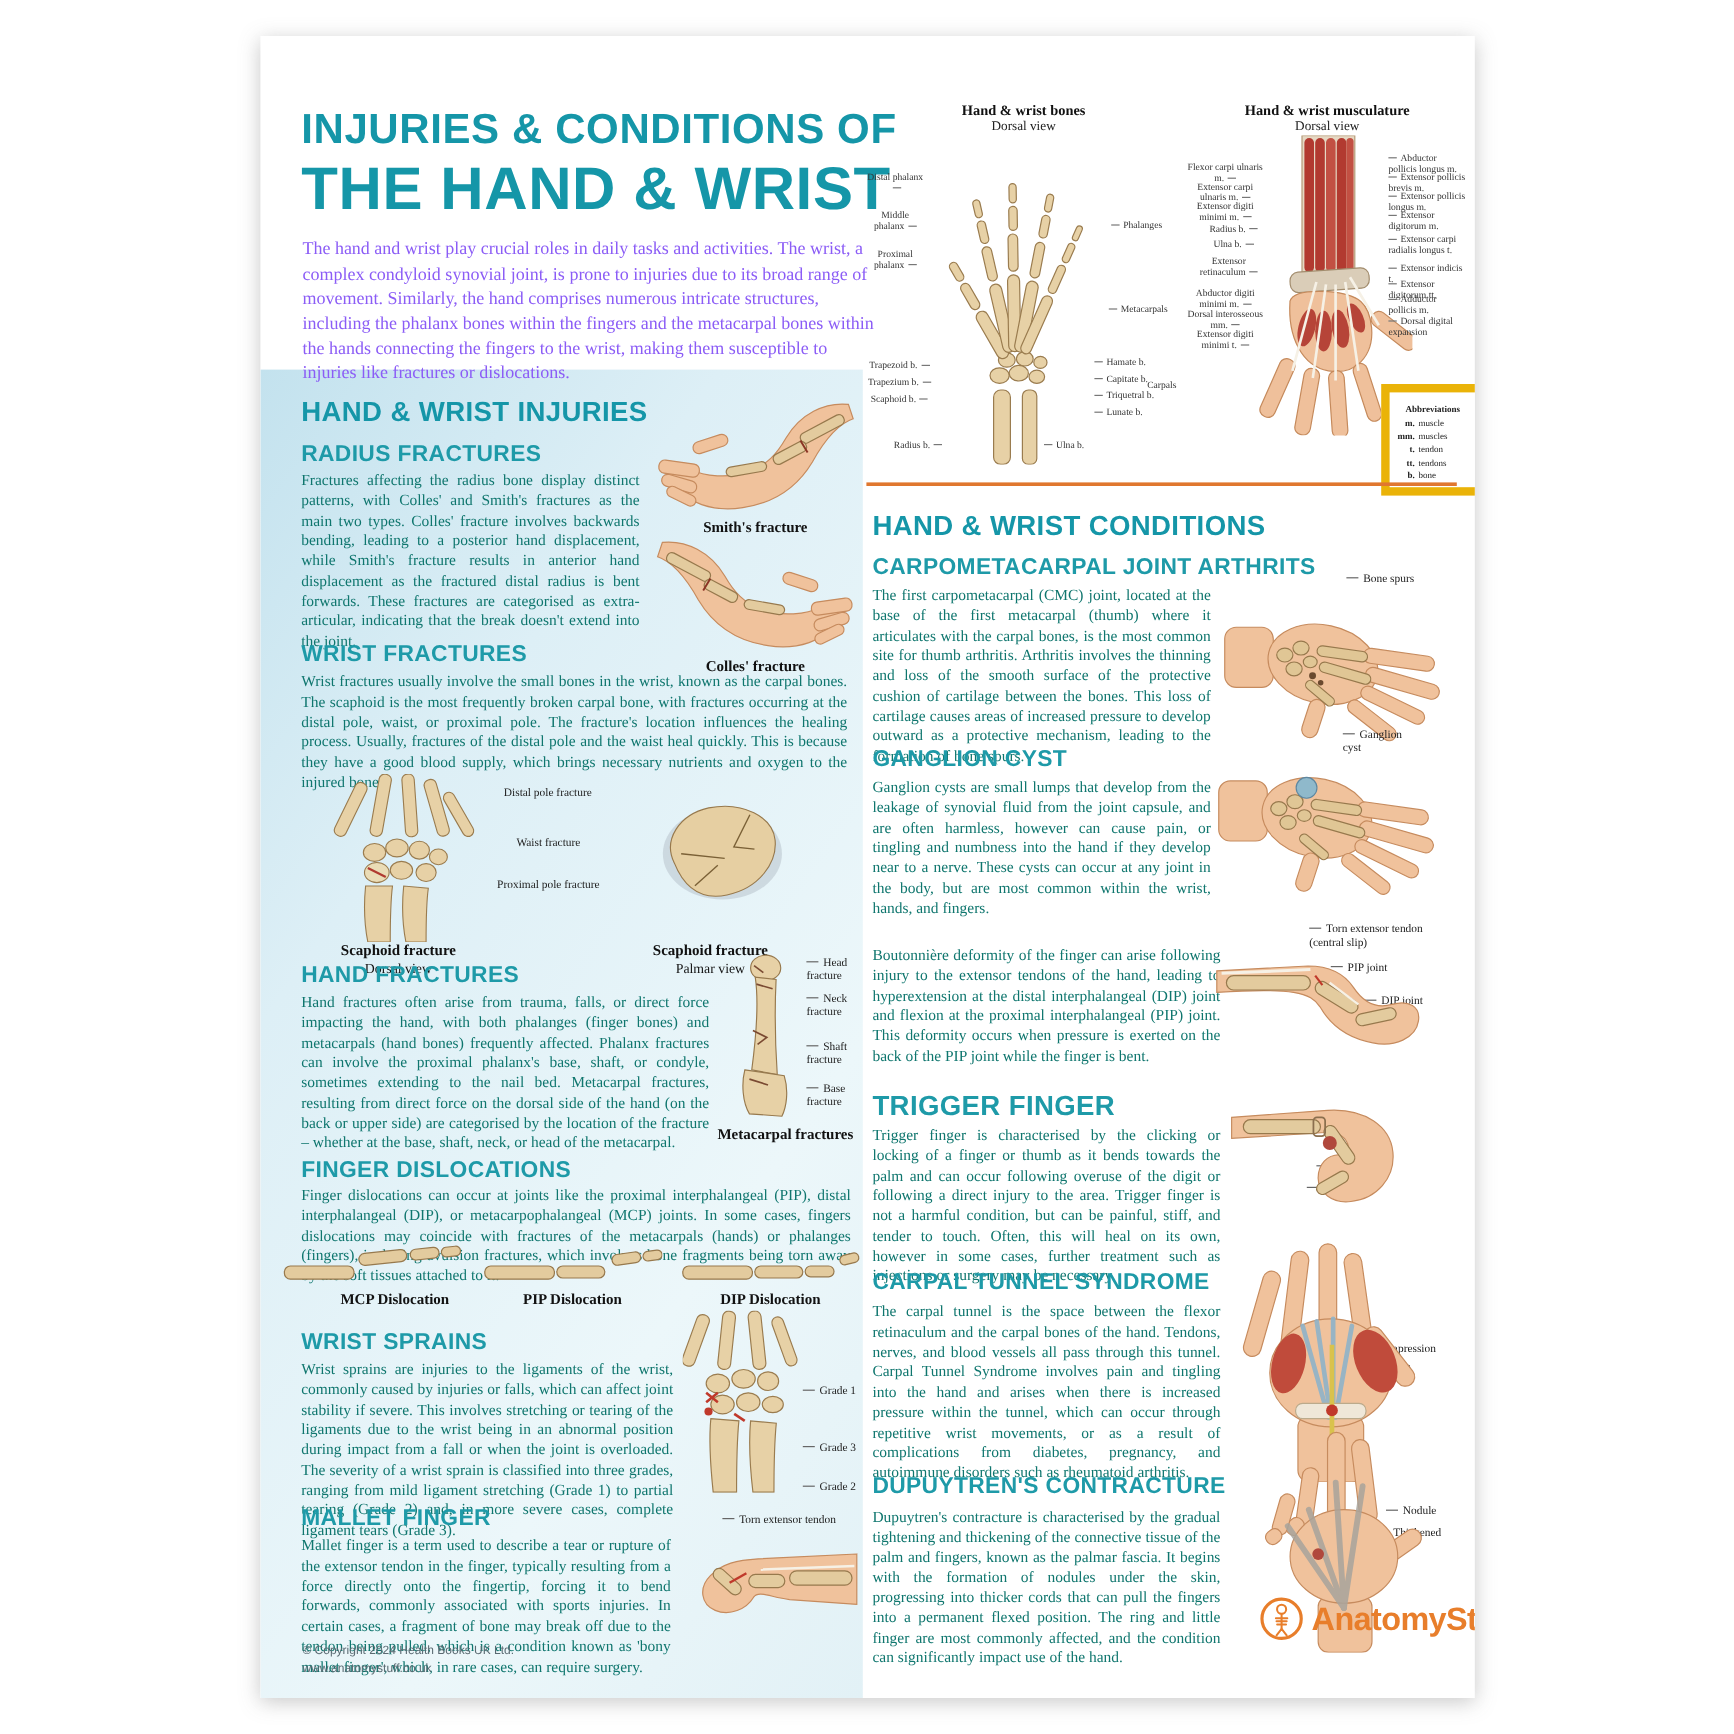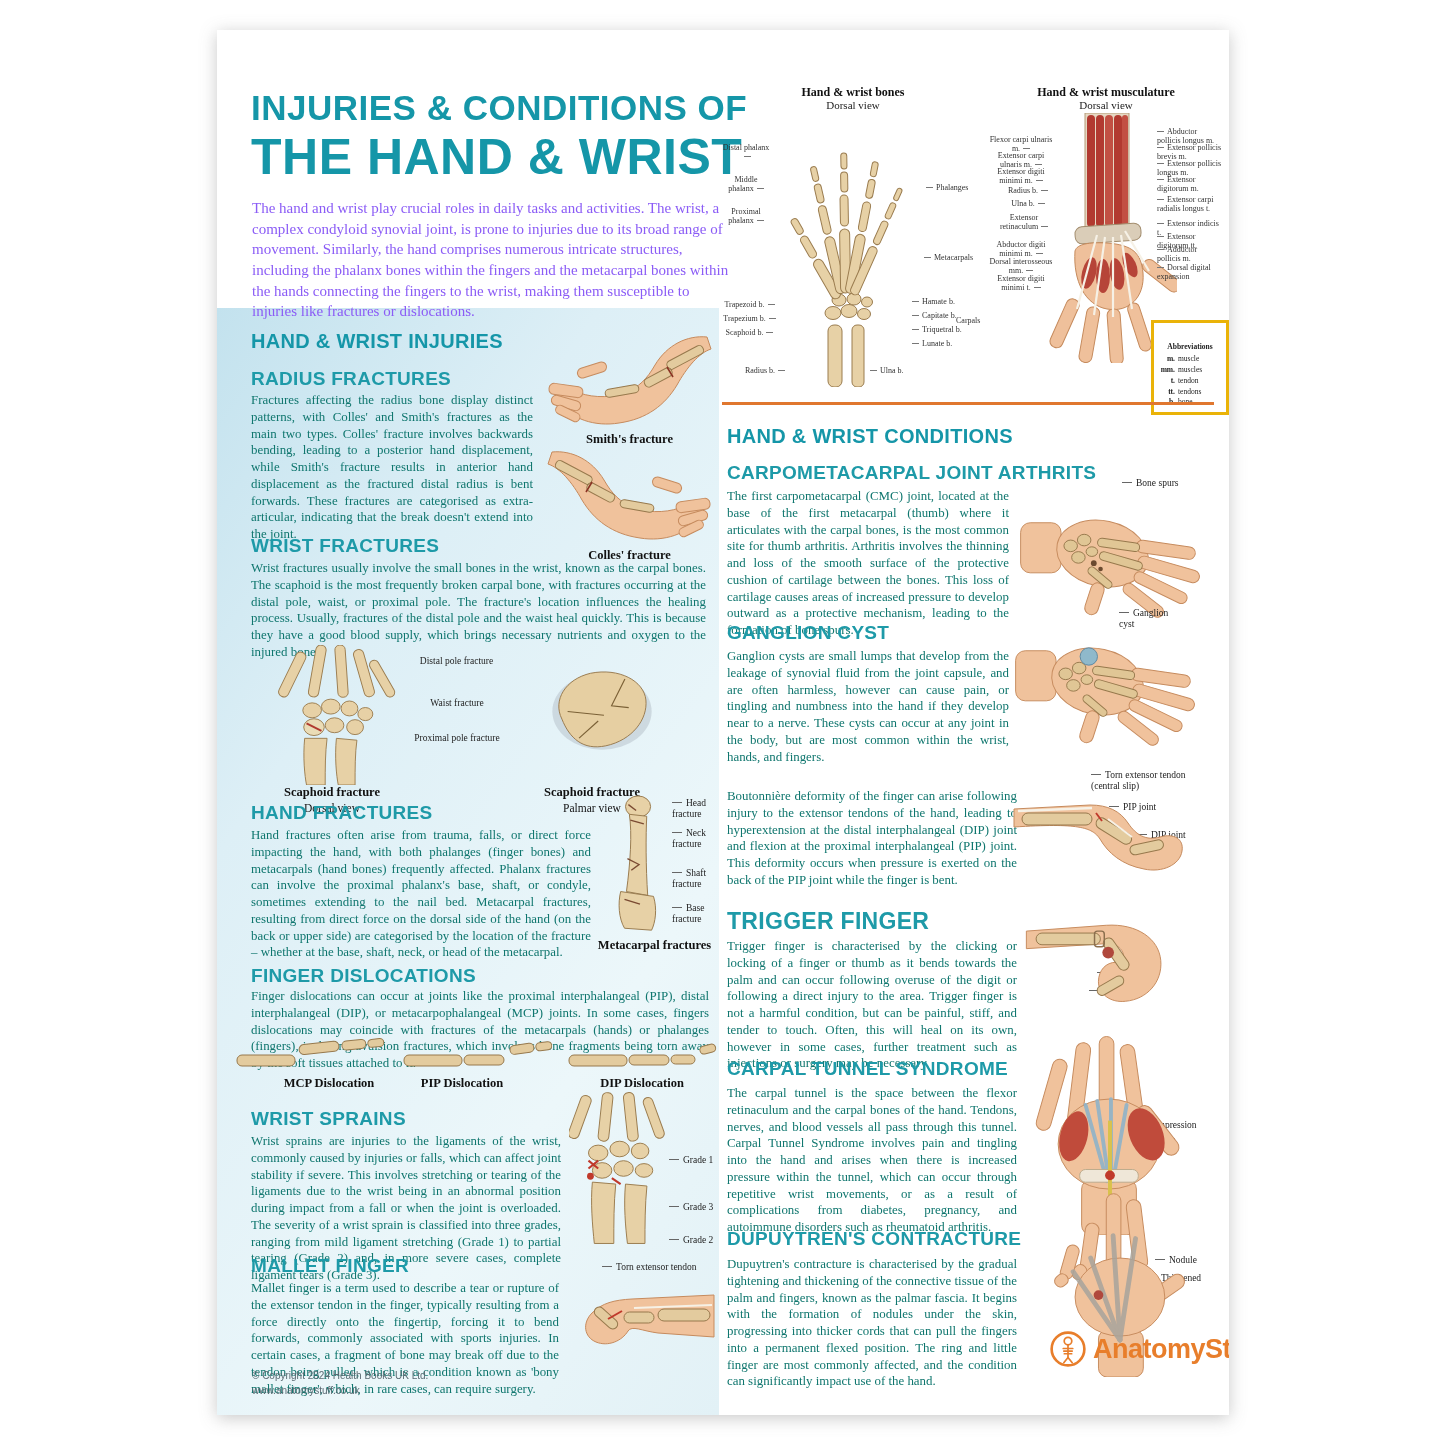--- a/index.html
+++ b/index.html
@@ -5,35 +5,35 @@
   html,body{margin:0;padding:0;}
   body{width:1445px;height:1445px;background:#ffffff;position:relative;
        font-family:"Liberation Sans",sans-serif;overflow:hidden;}
   .poster{position:absolute;left:217px;top:30px;width:1012px;height:1385px;background:#ffffff;
           box-shadow:0 3px 16px rgba(100,100,100,.35);overflow:hidden;}
   .blue-panel{position:absolute;left:0;top:278px;width:502px;height:1107px;
           background:linear-gradient(125deg,#c3e2ee 0%,#ddeff6 30%,#ecf7fa 70%,#e2f1f6 100%);}
   .title1{position:absolute;left:34px;top:58px;font-size:35px;font-weight:800;color:#1596a8;letter-spacing:.5px;}
   .title2{position:absolute;left:34px;top:98px;font-size:50px;font-weight:800;color:#1596a8;letter-spacing:.5px;}
   .intro{position:absolute;left:35px;top:168px;width:482px;font:15px/1.38 "Liberation Serif",serif;color:#8b5cf6;}
-  .h2{position:absolute;font-size:20px;font-weight:800;color:#1596a8;letter-spacing:.3px;}
+  .h2{position:absolute;font-size:23px;font-weight:800;color:#1596a8;letter-spacing:.3px;}
   .h3{position:absolute;font-size:19px;font-weight:800;color:#1e9aa8;letter-spacing:.3px;}
   .bodytext{position:absolute;font:12.9px/1.3 "Liberation Serif",serif;color:#0f766e;text-align:justify;}
   .fig{position:absolute;}
   .fig-cap{position:absolute;font:bold 12.5px/1.25 "Liberation Serif",serif;color:#111;text-align:center;}
   .fig-sub{display:block;font-weight:normal;font-size:11.5px;}
   .dg-title{position:absolute;width:100%;text-align:center;font:bold 12px/1.2 "Liberation Serif",serif;color:#111;}
   .dg-sub{position:absolute;width:100%;text-align:center;top:14px;font:11px/1.2 "Liberation Serif",serif;color:#222;}
   .lb{position:absolute;font:8px/1.15 "Liberation Serif",serif;color:#333;}
   .lb.la{text-align:center;}
   .lb.la::after{content:"";display:inline-block;width:7px;height:1px;background:#777;margin:0 0 2px 3px;}
   .lb.ra::before{content:"";display:inline-block;width:7px;height:1px;background:#777;margin:0 3px 2px 0;}
   .callout{position:absolute;font:9.5px/1.2 "Liberation Serif",serif;color:#222;}
   .callout.ra::before{content:"";display:inline-block;width:10px;height:1px;background:#666;margin:0 4px 3px 0;}
-  .abbrev{position:absolute;border:3px solid #eab308;background:#fff;padding:19px 5px 4px;
+  .abbrev{position:absolute;border:7px solid #eab308;background:#fff;padding:9px 5px 4px;
           font:7.5px/1.45 "Liberation Serif",serif;color:#222;}
   .abbrev .ab-title{font-weight:bold;text-align:center;display:block;margin-bottom:1px;}
   .abbrev .ab-k{font-weight:bold;display:inline-block;width:16px;text-align:right;margin-right:3px;}
   .divider{position:absolute;left:505px;top:372px;width:492px;height:3px;background:#e0772f;}
   .copyright{position:absolute;left:35px;top:1338px;font:10px/1.5 "Liberation Sans",sans-serif;color:#5a6a72;}
   .logo{position:absolute;left:832px;top:1300px;display:flex;align-items:center;}
   .logo-text{font-size:27px;font-weight:800;color:#e87e2b;letter-spacing:-.5px;margin-left:6px;}
 </style>
 </head>
 <body>
@@ -289,21 +289,21 @@
     <g fill="#E3CB9E" stroke="#97794D">
       <rect x="2" y="22" width="58" height="11" rx="5"></rect>
         <rect x="62" y="22" width="40" height="10" rx="5"></rect>
         <rect x="104" y="22" width="24" height="9" rx="4.5"></rect>
       <g transform="translate(3,-8) rotate(-14 130 26)">
           <rect x="130" y="22" width="16" height="8" rx="4"></rect>
         </g>
     </g>
   </svg>
   <div class="fig-cap" style="left:37px;top:1046px;width:150px;">MCP Dislocation</div>
-  <div class="fig-cap" style="left:170px;top:1046px;width:150px;text-align:center;">PIP Dislocation</div>
+  <div class="fig-cap" style="left:185px;top:1046px;width:150px;text-align:center;">PIP Dislocation</div>
   <div class="fig-cap" style="left:350px;top:1046px;width:150px;">DIP Dislocation</div>
 
   <div class="h3" style="left:34px;top:1078px;">WRIST SPRAINS</div>
   <div class="bodytext" style="left:34px;top:1103px;width:310px;">Wrist sprains are injuries to the ligaments of the wrist, commonly caused by injuries or falls, which can affect joint stability if severe. This involves stretching or tearing of the ligaments due to the wrist being in an abnormal position during impact from a fall or when the joint is overloaded. The severity of a wrist sprain is classified into three grades, ranging from mild ligament stretching (Grade 1) to partial tearing (Grade 2) and, in more severe cases, complete ligament tears (Grade 3).</div>
   <svg class="fig" style="left:352px;top:1062px;" viewBox="0 0 115 155" width="112" height="152">
     <g fill="#E7D1A6" stroke="#9A7C4F">
       <rect x="6" y="2" width="11" height="46" rx="5" transform="rotate(20 11 24)"></rect>
       <rect x="32" y="0" width="11" height="50" rx="5" transform="rotate(6 37 25)"></rect>
       <rect x="58" y="0" width="11" height="50" rx="5" transform="rotate(-6 63 25)"></rect>
       <rect x="82" y="4" width="10" height="44" rx="5" transform="rotate(-20 87 26)"></rect>

